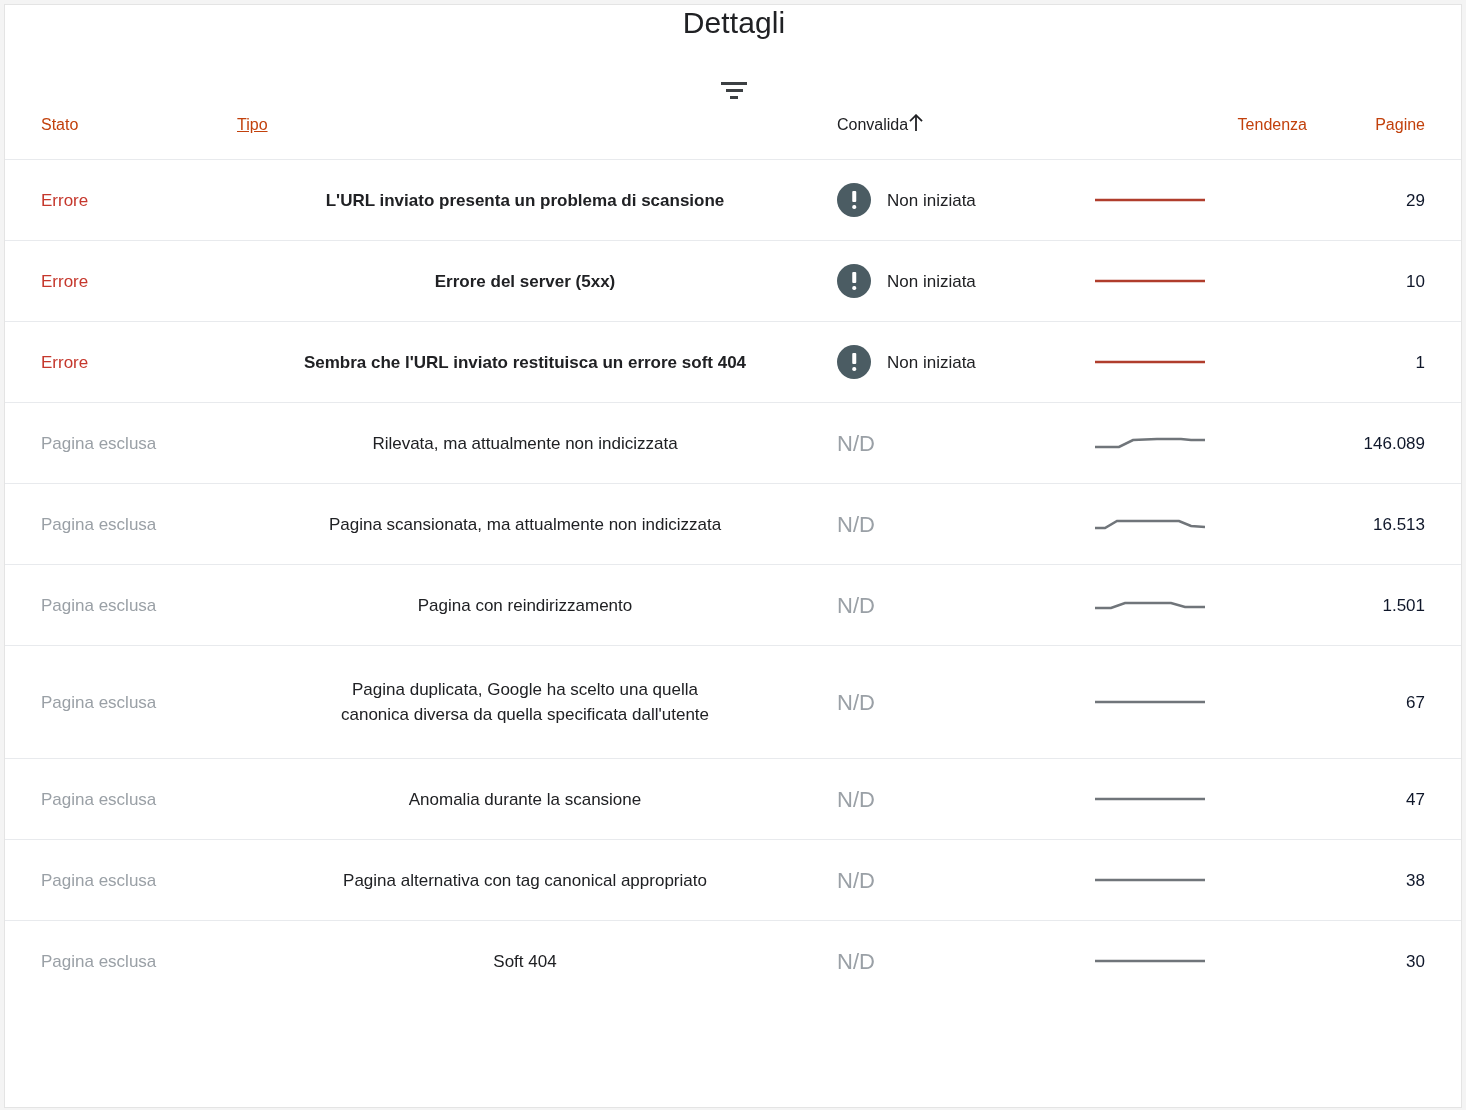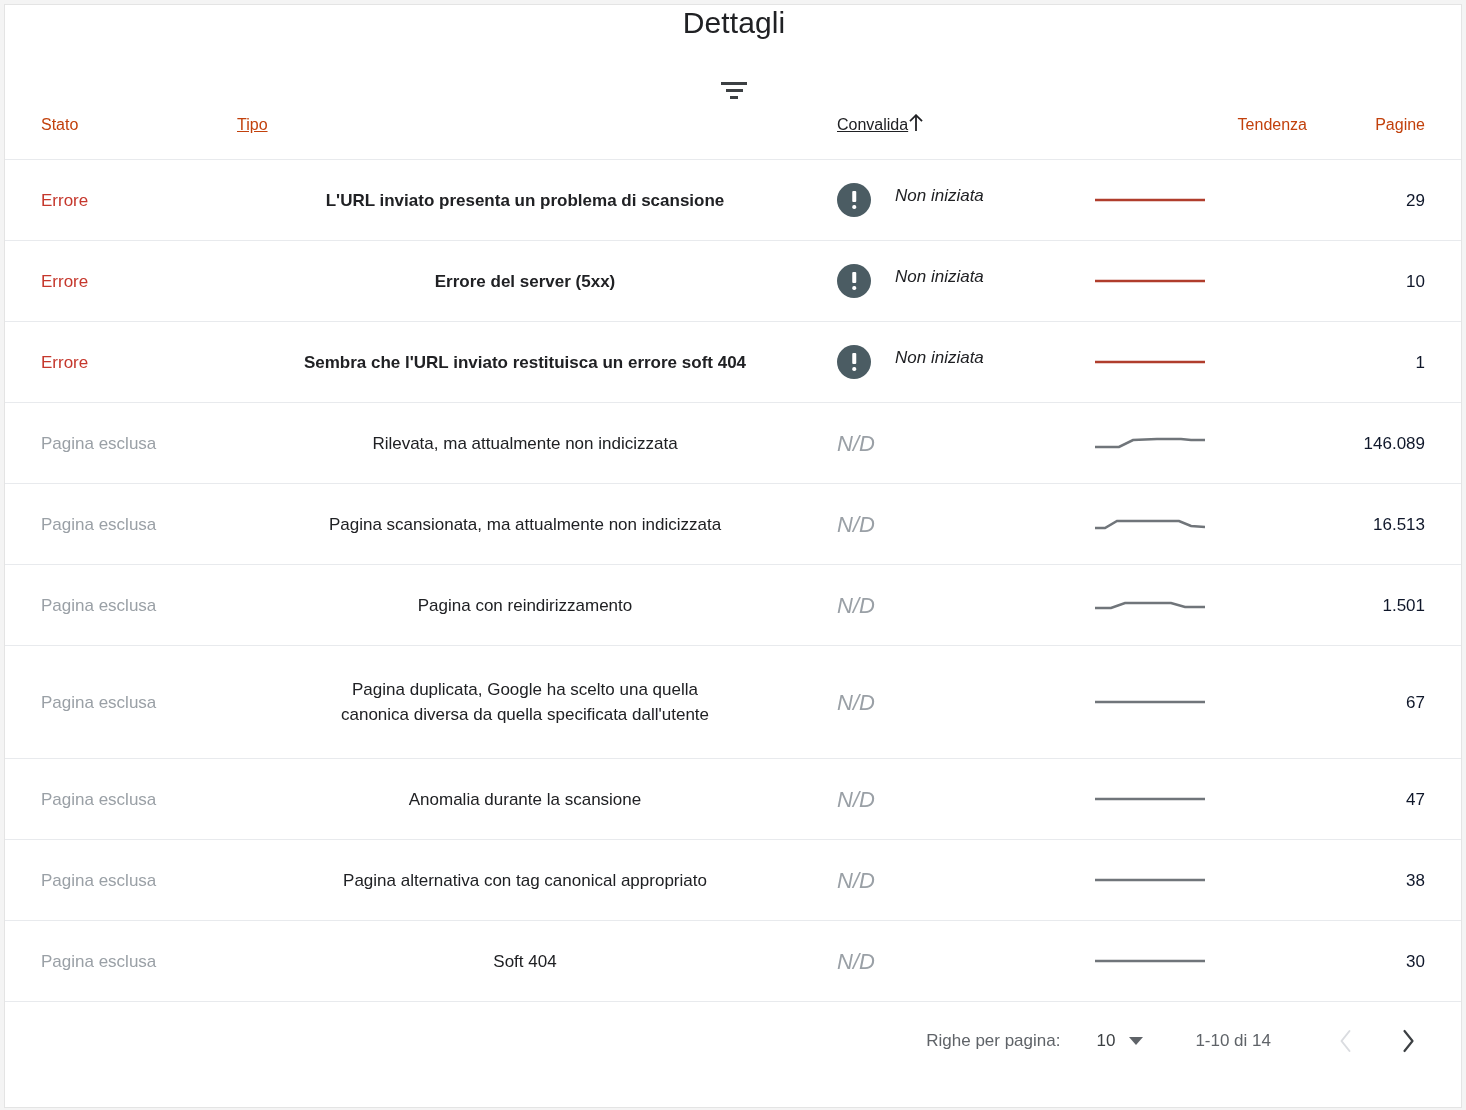--- a/index.html
+++ b/index.html
@@ -94,21 +94,20 @@
   th.th-stato  { padding-left: 36px; }
   th.th-tipo   { padding-left: 0; text-decoration: underline; }
   th.th-conv   { color: #202124; }
   th.th-trend  { text-align: right; padding-left: 6px; }
   th.th-pagine { text-align: right; padding-right: 36px; }
 
   .th-conv-inner {
     display: inline-flex;
     align-items: flex-start;
     cursor: pointer;
-    text-decoration: underline;
   }
   .sort-arrow {
     width: 16px;
     height: 18px;
     display: inline-block;
     position: relative;
     top: -1px;
   }
 
   tbody tr { border-top: 1px solid #e8eaed; }
@@ -128,22 +127,22 @@
   td.td-stato.err { color: #c5372c; }
   td.td-stato.exc { color: #9aa0a6; }
 
   td.td-tipo { color: #202124; padding-right: 24px; text-align: center; }
   td.td-tipo.bold { font-weight: 700; }
   td.td-tipo .line2 { display: block; }
 
   td.td-conv { color: #202124; }
   .conv-wrap {
     display: flex;
-    gap: 24px;
-    font-style: italic;
+    align-items: center;
+    gap: 16px;
   }
   .conv-icon {
     width: 34px;
     height: 34px;
     border-radius: 50%;
     background: #4b5c63;
     flex: 0 0 34px;
     position: relative;
   }
   .conv-icon::before {
@@ -416,33 +415,15 @@
             <td class="td-trend">
               <svg class="spark" width="110" height="18" viewBox="0 0 110 18">
                 <polyline points="0,9 110,9" fill="none" stroke="#70757a" stroke-width="2.6"></polyline>
               </svg>
             </td>
             <td class="td-pagine">30</td>
           </tr>
         </tbody>
     </table>
 
-    <div class="pager">
-      <span class="pager-label">Righe per pagina:</span>
-      <span class="rows-select">
-        <span class="rows-value">10</span>
-        <span class="caret"></span>
-      </span>
-      <span class="range-label">1-10 di 14</span>
-      <span class="chev chev-prev">
-        <svg width="20" height="26" viewBox="0 0 20 26" aria-hidden="true">
-          <path d="M13.5 3 L5.5 13 L13.5 23" stroke="#dadce0" stroke-width="2" fill="none" stroke-linecap="round" stroke-linejoin="round"></path>
-        </svg>
-      </span>
-      <span class="chev chev-next">
-        <svg width="20" height="26" viewBox="0 0 20 26" aria-hidden="true">
-          <path d="M6.5 3 L14.5 13 L6.5 23" stroke="#3c4043" stroke-width="2.2" fill="none" stroke-linecap="round" stroke-linejoin="round"></path>
-        </svg>
-      </span>
-    </div>
 
   </div>
 </div>
 
 </body></html>

